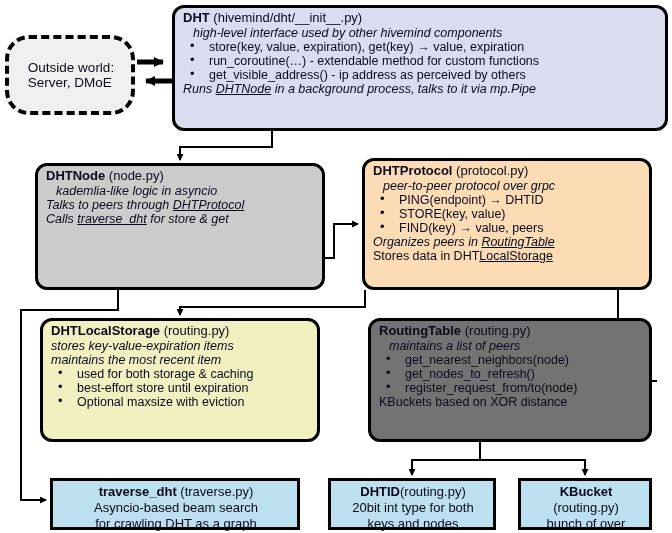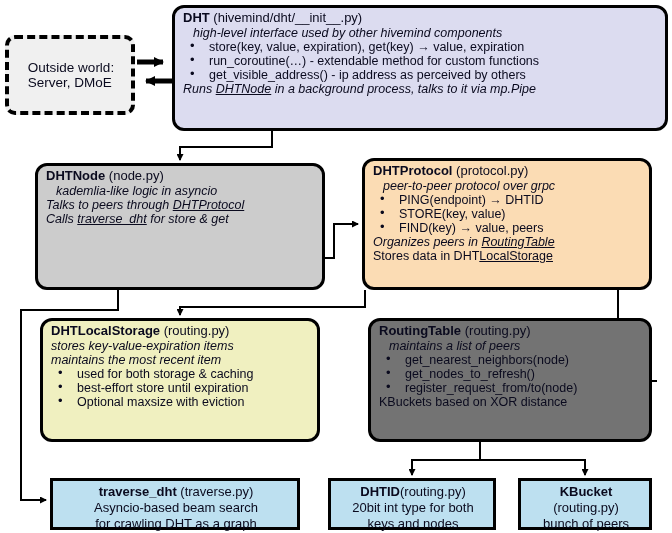--- a/index.html
+++ b/index.html
@@ -5,21 +5,21 @@
   html,body{margin:0;padding:0;background:#ffffff;}
   body{width:672px;height:533px;position:relative;overflow:hidden;
        font-family:"Liberation Sans","DejaVu Sans",sans-serif;
        color:#0a0a1e;}
   #canvas{position:absolute;left:0;top:0;width:672px;height:533px;}
   svg.wires{position:absolute;left:0;top:0;width:672px;height:533px;overflow:visible;}
 
   .box{position:absolute;box-sizing:border-box;border:3px solid #000;
        border-radius:12px;padding:3px 6px 3px 8px;line-height:1.13;}
   .box.sq{border-radius:0;border-width:3px;}
-  .box.dashed{border:4px dashed #000;border-radius:10px;}
+  .box.dashed{border:4px dashed #000;border-radius:24px;}
 
   .ttl{font-weight:bold;font-size:13px;white-space:nowrap;}
   .ttl .norm{font-weight:normal;}
   .sub{font-style:italic;font-size:12.5px;white-space:nowrap;}
   .ln{font-size:12.5px;white-space:nowrap;}
   .ln.it{font-style:italic;}
   .u{text-decoration:underline;}
   ul{margin:0;padding:0;list-style:none;}
   li{font-size:12.5px;white-space:nowrap;position:relative;padding-left:26px;}
   li:before{content:"\2022";position:absolute;left:7px;top:-1px;font-size:13px;}
@@ -168,16 +168,16 @@
 
   <div class="box sq" id="dhtid">
     <div class="ctr"><b>DHTID</b><span>(routing.py)</span></div>
     <div class="ctr">20bit int type for both</div>
     <div class="ctr">keys and nodes</div>
   </div>
 
   <div class="box sq" id="kbucket">
     <div class="ctr"><b>KBucket</b></div>
     <div class="ctr">(routing.py)</div>
-    <div class="ctr">bunch of peers</div>
+    <div class="ctr">bunch of over</div>
   </div>
 
 </div>
 
 </body></html>

